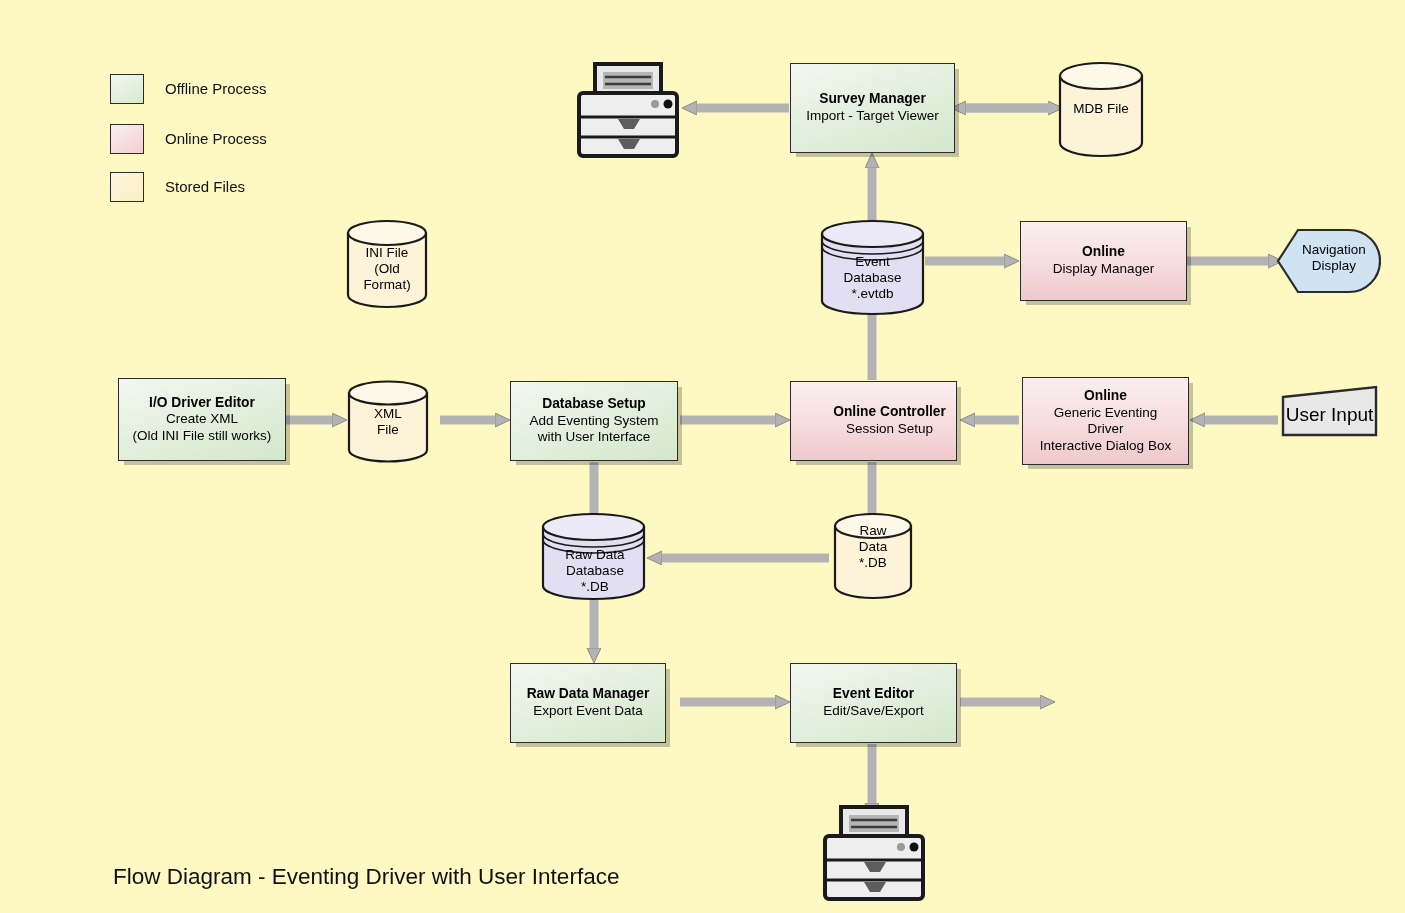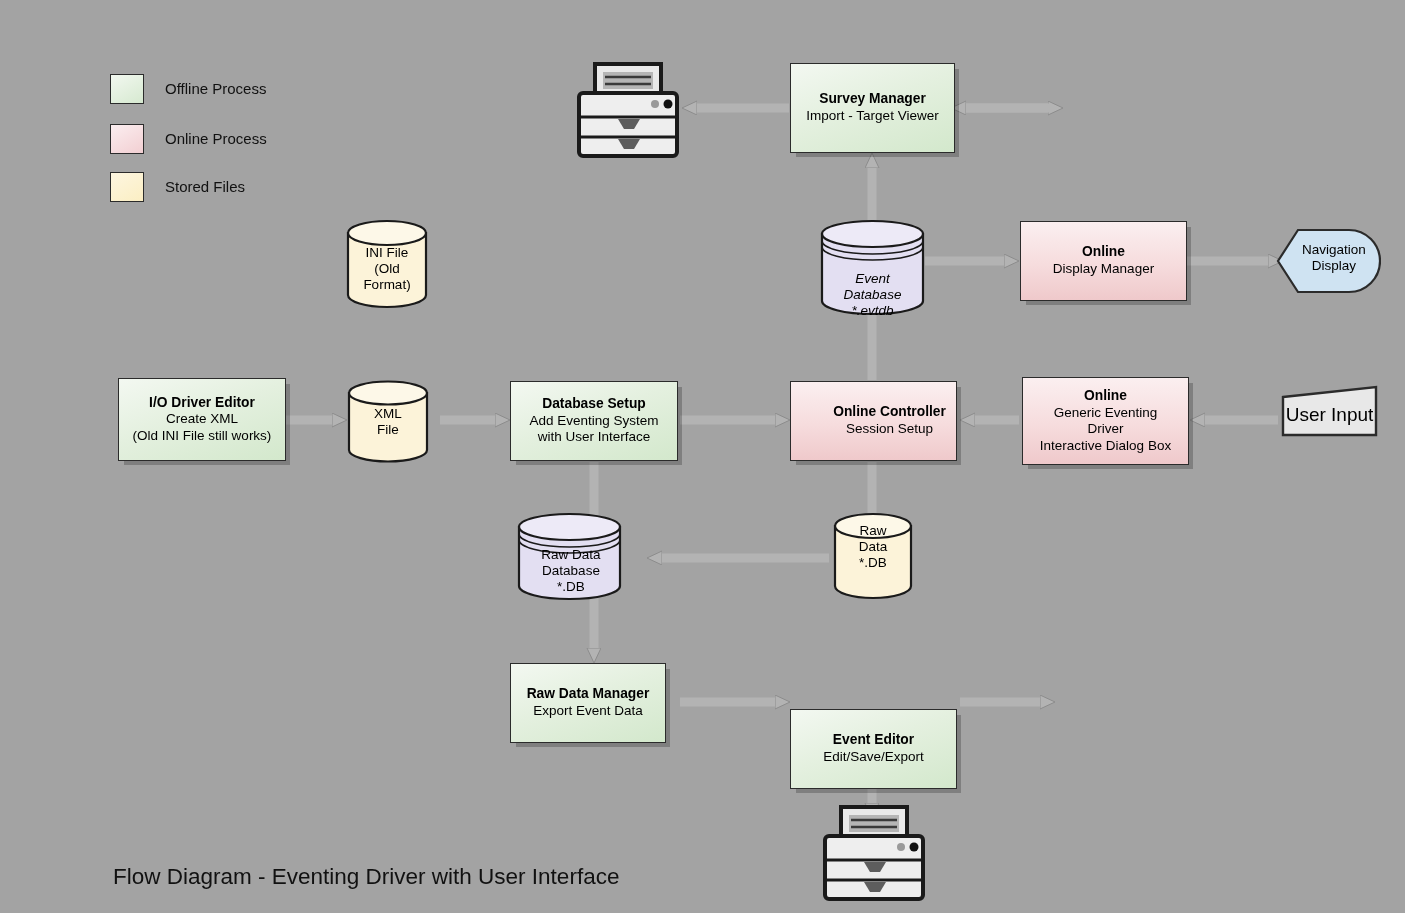--- a/index.html
+++ b/index.html
@@ -7,21 +7,21 @@
     padding: 0;
     background: #ffffff;
   }
   body {
     font-family: "Liberation Sans", sans-serif;
   }
   #canvas {
     position: relative;
     width: 1405px;
     height: 913px;
-    background: #a3a3a3;
+    background: #fef9c3;
     overflow: hidden;
   }
   #edges {
     position: absolute;
     left: 0; top: 0;
     width: 1405px;
     height: 913px;
     pointer-events: none;
   }
   .node {
@@ -182,41 +182,50 @@
       <path d="M42,57 L64,57 L58,67 L48,67 Z" fill="#5d5d5d"></path>
       <path d="M42,77 L64,77 L58,87 L48,87 Z" fill="#5d5d5d"></path>
     </svg>
   </div>
 
   <div class="node proc offline" style="left:790px; top:63px; width:165px; height:90px;">
     <div class="ttl">Survey Manager</div>
     <div class="sub">Import - Target Viewer</div>
   </div>
 
+  <div class="cyl" style="left:1058px; top:62px; width:86px; height:95px;">
+    <svg width="86" height="95" viewBox="0 0 86 95">
+      <path d="M2,14 L2,81 A41,13 0 0 0 84,81 L84,14 Z" fill="#fcf3d9" stroke="#1a1a1a" stroke-width="2.2"></path>
+      <ellipse cx="43" cy="14" rx="41" ry="13" fill="#fdf8e8" stroke="#1a1a1a" stroke-width="2.2"></ellipse>
+    </svg>
+    <div class="cyl-text" style="top:39px;">
+      <div>MDB File</div>
+    </div>
+  </div>
 
   <div class="cyl" style="left:346px; top:220px; width:82px; height:88px;">
     <svg width="82" height="88" viewBox="0 0 82 88">
       <path d="M2,13 L2,75 A39,12 0 0 0 80,75 L80,13 Z" fill="#fcf3d9" stroke="#1a1a1a" stroke-width="2.2"></path>
       <ellipse cx="41" cy="13" rx="39" ry="12" fill="#fdf8e8" stroke="#1a1a1a" stroke-width="2.2"></ellipse>
     </svg>
     <div class="cyl-text" style="top:25px;">
       <div>INI File</div>
       <div>(Old</div>
       <div>Format)</div>
     </div>
   </div>
 
   <div class="cyl" style="left:820px; top:221px; width:105px; height:95px;">
     <svg width="105" height="95" viewBox="0 0 105 95">
       <path d="M2,13 L2,80 A50.5,13 0 0 0 103,80 L103,13 Z" fill="#e3dff2" stroke="#1a1a1a" stroke-width="2.2"></path>
       <ellipse cx="52.5" cy="13" rx="50.5" ry="13" fill="#edeaf7" stroke="#1a1a1a" stroke-width="2.2"></ellipse>
       <path d="M2,20 A50.5,13 0 0 0 103,20" fill="none" stroke="#1a1a1a" stroke-width="1.6"></path>
       <path d="M2,26 A50.5,13 0 0 0 103,26" fill="none" stroke="#1a1a1a" stroke-width="1.6"></path>
     </svg>
-    <div class="cyl-text" style="top:50px;font-style:italic;">
+    <div class="cyl-text" style="top:33px;">
       <div>Event</div>
       <div>Database</div>
       <div>*.evtdb</div>
     </div>
   </div>
 
   <div class="node proc online" style="left:1020px; top:221px; width:167px; height:80px;">
     <div class="ttl">Online</div>
     <div class="sub">Display Manager</div>
   </div>
@@ -268,21 +277,21 @@
 
   <div class="node" style="left:1281px; top:385px; width:97px; height:52px;">
     <svg width="97" height="52" viewBox="0 0 97 52" style="position:absolute;left:0;top:0;">
       <path d="M2,12 L95,2 L95,50 L2,50 Z" fill="#e8e8e8" stroke="#2b2b2b" stroke-width="2.4"></path>
     </svg>
     <div style="position:absolute;left:0;top:18px;width:97px;text-align:center;font-size:19px;">
       <span>User Input</span>
     </div>
   </div>
 
-  <div class="cyl" style="left:517px; top:514px; width:108px; height:87px;">
+  <div class="cyl" style="left:541px; top:514px; width:108px; height:87px;">
     <svg width="105" height="87" viewBox="0 0 105 87">
       <path d="M2,13 L2,72 A50.5,13 0 0 0 103,72 L103,13 Z" fill="#e3dff2" stroke="#1a1a1a" stroke-width="2.2"></path>
       <ellipse cx="52.5" cy="13" rx="50.5" ry="13" fill="#edeaf7" stroke="#1a1a1a" stroke-width="2.2"></ellipse>
       <path d="M2,20 A50.5,13 0 0 0 103,20" fill="none" stroke="#1a1a1a" stroke-width="1.6"></path>
       <path d="M2,26 A50.5,13 0 0 0 103,26" fill="none" stroke="#1a1a1a" stroke-width="1.6"></path>
     </svg>
     <div class="cyl-text" style="top:33px;">
       <div>Raw Data</div>
       <div>Database</div>
       <div>*.DB</div>
@@ -299,21 +308,21 @@
       <div>Data</div>
       <div>*.DB</div>
     </div>
   </div>
 
   <div class="node proc offline" style="left:510px; top:663px; width:156px; height:80px;">
     <div class="ttl">Raw Data Manager</div>
     <div class="sub">Export Event Data</div>
   </div>
 
-  <div class="node proc offline" style="left:790px; top:663px; width:167px; height:80px;margin-top:46px;">
+  <div class="node proc offline" style="left:790px; top:663px; width:167px; height:80px;">
     <div class="ttl">Event Editor</div>
     <div class="sub">Edit/Save/Export</div>
   </div>
 
 
   <div class="node" style="left:822px; top:805px; width:104px; height:97px;">
     <svg width="104" height="97" viewBox="0 0 104 97">
       <rect x="19" y="2" width="66" height="33" fill="#e9e9e9" stroke="#1a1a1a" stroke-width="4"></rect>
       <rect x="27" y="10" width="50" height="17" fill="#b5b5b5" stroke="none"></rect>
       <line x1="29" y1="15" x2="75" y2="15" stroke="#3a3a3a" stroke-width="2.5"></line>

